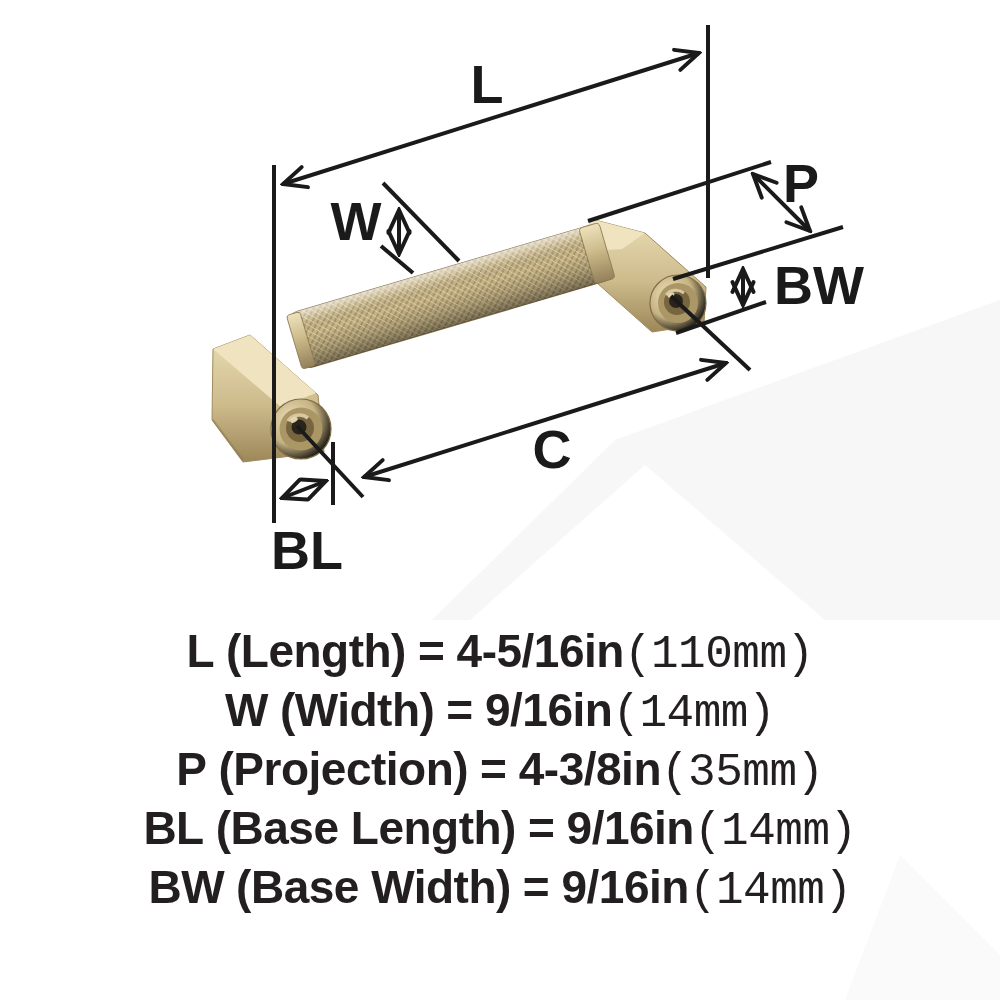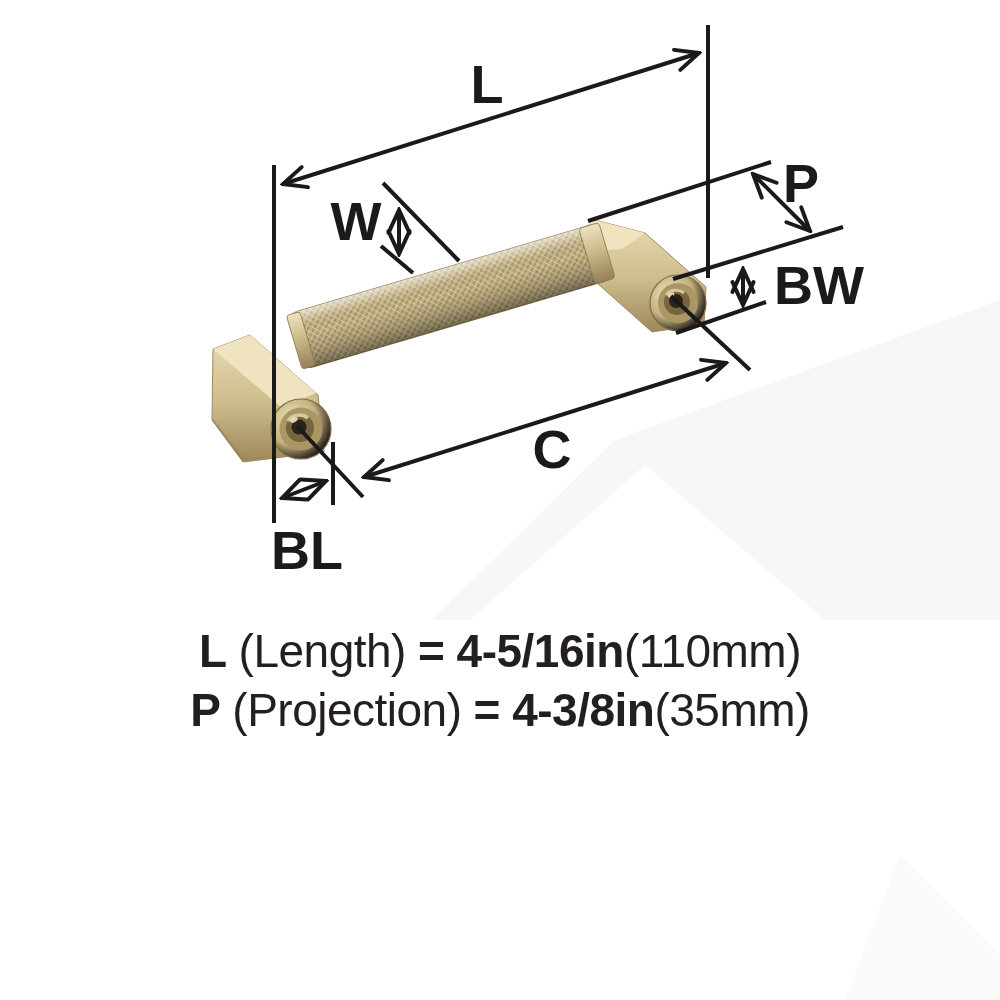--- a/index.html
+++ b/index.html
@@ -12,23 +12,23 @@
     font-family:"Liberation Sans","DejaVu Sans",sans-serif;
     font-weight:700;font-size:54px;fill:#1a1a1a;
   }
   .specs{
     position:absolute;left:0;top:622px;width:1000px;
     text-align:center;color:#231f20;font-size:46px;line-height:59px;
     letter-spacing:-0.5px;white-space:nowrap;
   }
   .specs .row{height:59px;}
   .specs .code{font-weight:700;margin-right:12px;}
-  .specs .desc{font-weight:400;margin-right:12px;}
+  .specs .desc{font-weight:700;margin-right:12px;}
   .specs .val{font-weight:700;text-align:right;}
-  .specs .metric{font-weight:400;}
+  .specs .metric{font-weight:400;font-family:Liberation Mono, monospace;}
 </style>
 </head>
 <body>
 
 <div class="stage">
 
   <svg width="1000" height="1000" viewBox="0 0 1000 1000">
     <defs>
       <marker id="arr" viewBox="0 0 12 12" refX="10.8" refY="6" markerWidth="7" markerHeight="7" orient="auto-start-reverse">
         <path d="M1,1.5 L10.8,6 L1,10.5" fill="none" stroke="#1a1a1a" stroke-width="1.7" stroke-linecap="round"></path>
@@ -144,16 +144,19 @@
       <text class="dim-label" x="356" y="240" text-anchor="middle">W</text>
       <text class="dim-label" x="801" y="202" text-anchor="middle">P</text>
       <text class="dim-label" x="819" y="304" text-anchor="middle">BW</text>
       <text class="dim-label" x="552" y="468" text-anchor="middle">C</text>
       <text class="dim-label" x="307" y="569" text-anchor="middle">BL</text>
     </g>
   </svg>
 
   <div class="specs">
     <div class="row"><span class="code">L</span><span class="desc">(Length)</span><span class="val">= 4-5/16in</span><span class="metric">(110mm)</span></div>
+    <div class="row"><span class="code">W</span><span class="desc">(Width)</span><span class="val">= 9/16in</span><span class="metric">(14mm)</span></div>
     <div class="row"><span class="code">P</span><span class="desc">(Projection)</span><span class="val">= 4-3/8in</span><span class="metric">(35mm)</span></div>
+    <div class="row"><span class="code">BL</span><span class="desc">(Base Length)</span><span class="val">= 9/16in</span><span class="metric">(14mm)</span></div>
+    <div class="row"><span class="code">BW</span><span class="desc">(Base Width)</span><span class="val">= 9/16in</span><span class="metric">(14mm)</span></div>
   </div>
 
 </div>
 
 </body></html>

